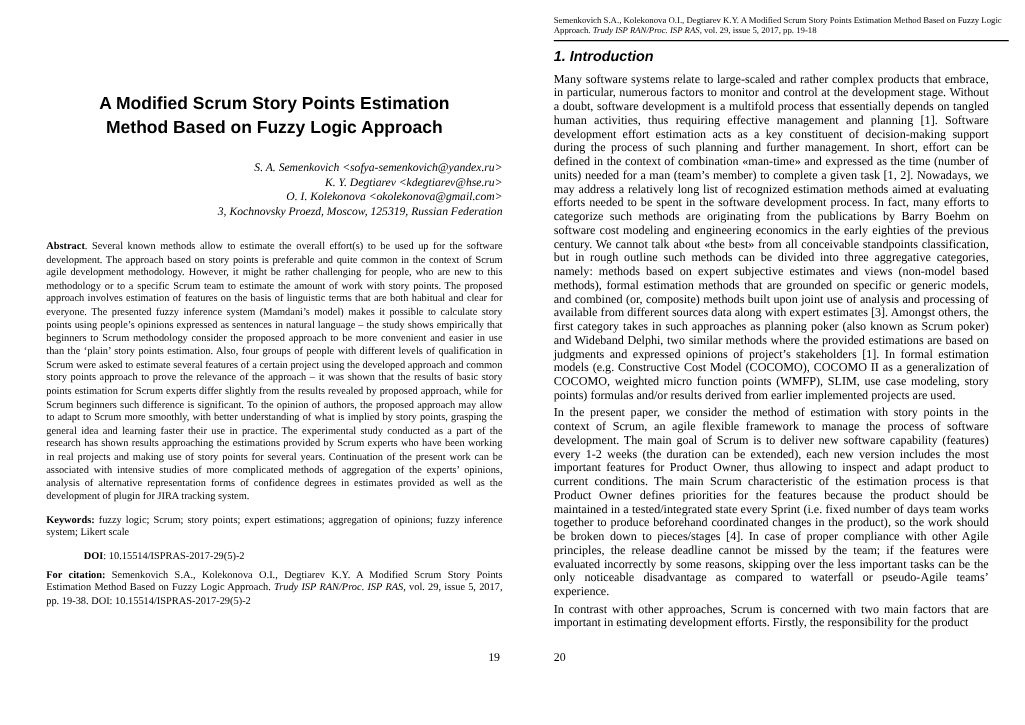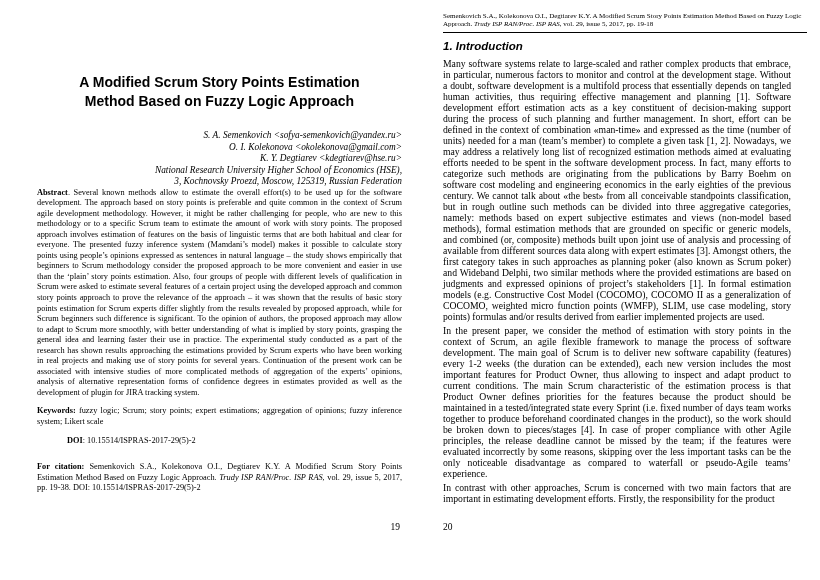--- a/index.html
+++ b/index.html
@@ -41,24 +41,24 @@
     font-style: italic;
     font-size: 9.3px;
     line-height: 11.5px;
   }
   .abstract, .kw, .doi, .citation {
     margin: 0;
     text-align: justify;
     font-size: 8.3px;
     line-height: 10.55px;
   }
-  .abstract { }
+  .abstract { margin-top: 16px; }
   .kw       { margin-top: 8px; }
   .doi      { margin-top: 8px; padding-left: 30px; }
-  .citation { margin-top: 16px; }
+  .citation { margin-top: 4px; }
 
   
   .running-header {
     margin-top: 13px;
     font-size: 7px;
     line-height: 7.9px;
     padding-bottom: 3px;
     border-bottom: 1px solid #000;
   }
   .section-heading {
@@ -90,23 +90,22 @@
 
   <section class="page page-left">
 
     <h1 class="title">
       <div>A Modified Scrum Story Points Estimation</div>
       <div>Method Based on Fuzzy Logic Approach</div>
     </h1>
 
     <div class="authors">
       <div>S. A. Semenkovich &lt;sofya-semenkovich@yandex.ru&gt;</div>
+      <div>K. Y. Degtiarev &lt;kdegtiarev@hse.ru&gt;</div>
       <div>O. I. Kolekonova &lt;okolekonova@gmail.com&gt;</div>
-      <div>K. Y. Degtiarev &lt;kdegtiarev@hse.ru&gt;</div>
-      <div>National Research University Higher School of Economics (HSE),</div>
       <div>3, Kochnovsky Proezd, Moscow, 125319, Russian Federation</div>
     </div>
 
     <p class="abstract"><b>Abstract</b><span>. Several known methods allow to estimate the overall effort(s) to be used up for the software development. The approach based on story points is preferable and quite common in the context of Scrum agile development methodology. However, it might be rather challenging for people, who are new to this methodology or to a specific Scrum team to estimate the amount of work with story points. The proposed approach involves estimation of features on the basis of linguistic terms that are both habitual and clear for everyone. The presented fuzzy inference system (Mamdani’s model) makes it possible to calculate story points using people’s opinions expressed as sentences in natural language – the study shows empirically that beginners to Scrum methodology consider the proposed approach to be more convenient and easier in use than the ‘plain’ story points estimation. Also, four groups of people with different levels of qualification in Scrum were asked to estimate several features of a certain project using the developed approach and common story points approach to prove the relevance of the approach – it was shown that the results of basic story points estimation for Scrum experts differ slightly from the results revealed by proposed approach, while for Scrum beginners such difference is significant. To the opinion of authors, the proposed approach may allow to adapt to Scrum more smoothly, with better understanding of what is implied by story points, grasping the general idea and learning faster their use in practice. The experimental study conducted as a part of the research has shown results approaching the estimations provided by Scrum experts who have been working in real projects and making use of story points for several years. Continuation of the present work can be associated with intensive studies of more complicated methods of aggregation of the experts’ opinions, analysis of alternative representation forms of confidence degrees in estimates provided as well as the development of plugin for JIRA tracking system.</span></p>
 
     <p class="kw"><b>Keywords:</b><span> fuzzy logic; Scrum; story points; expert estimations; aggregation of opinions; fuzzy inference system; Likert scale</span></p>
 
     <p class="doi"><b>DOI</b><span>: 10.15514/ISPRAS-2017-29(5)-2</span></p>
 
     <p class="citation"><b>For citation:</b><span> Semenkovich S.A., Kolekonova O.I., Degtiarev K.Y. A Modified Scrum Story Points Estimation Method Based on Fuzzy Logic Approach. </span><i>Trudy ISP RAN/Proc. ISP RAS</i><span>, vol. 29, issue 5, 2017, pp. 19-38. DOI: 10.15514/ISPRAS-2017-29(5)-2</span></p>

